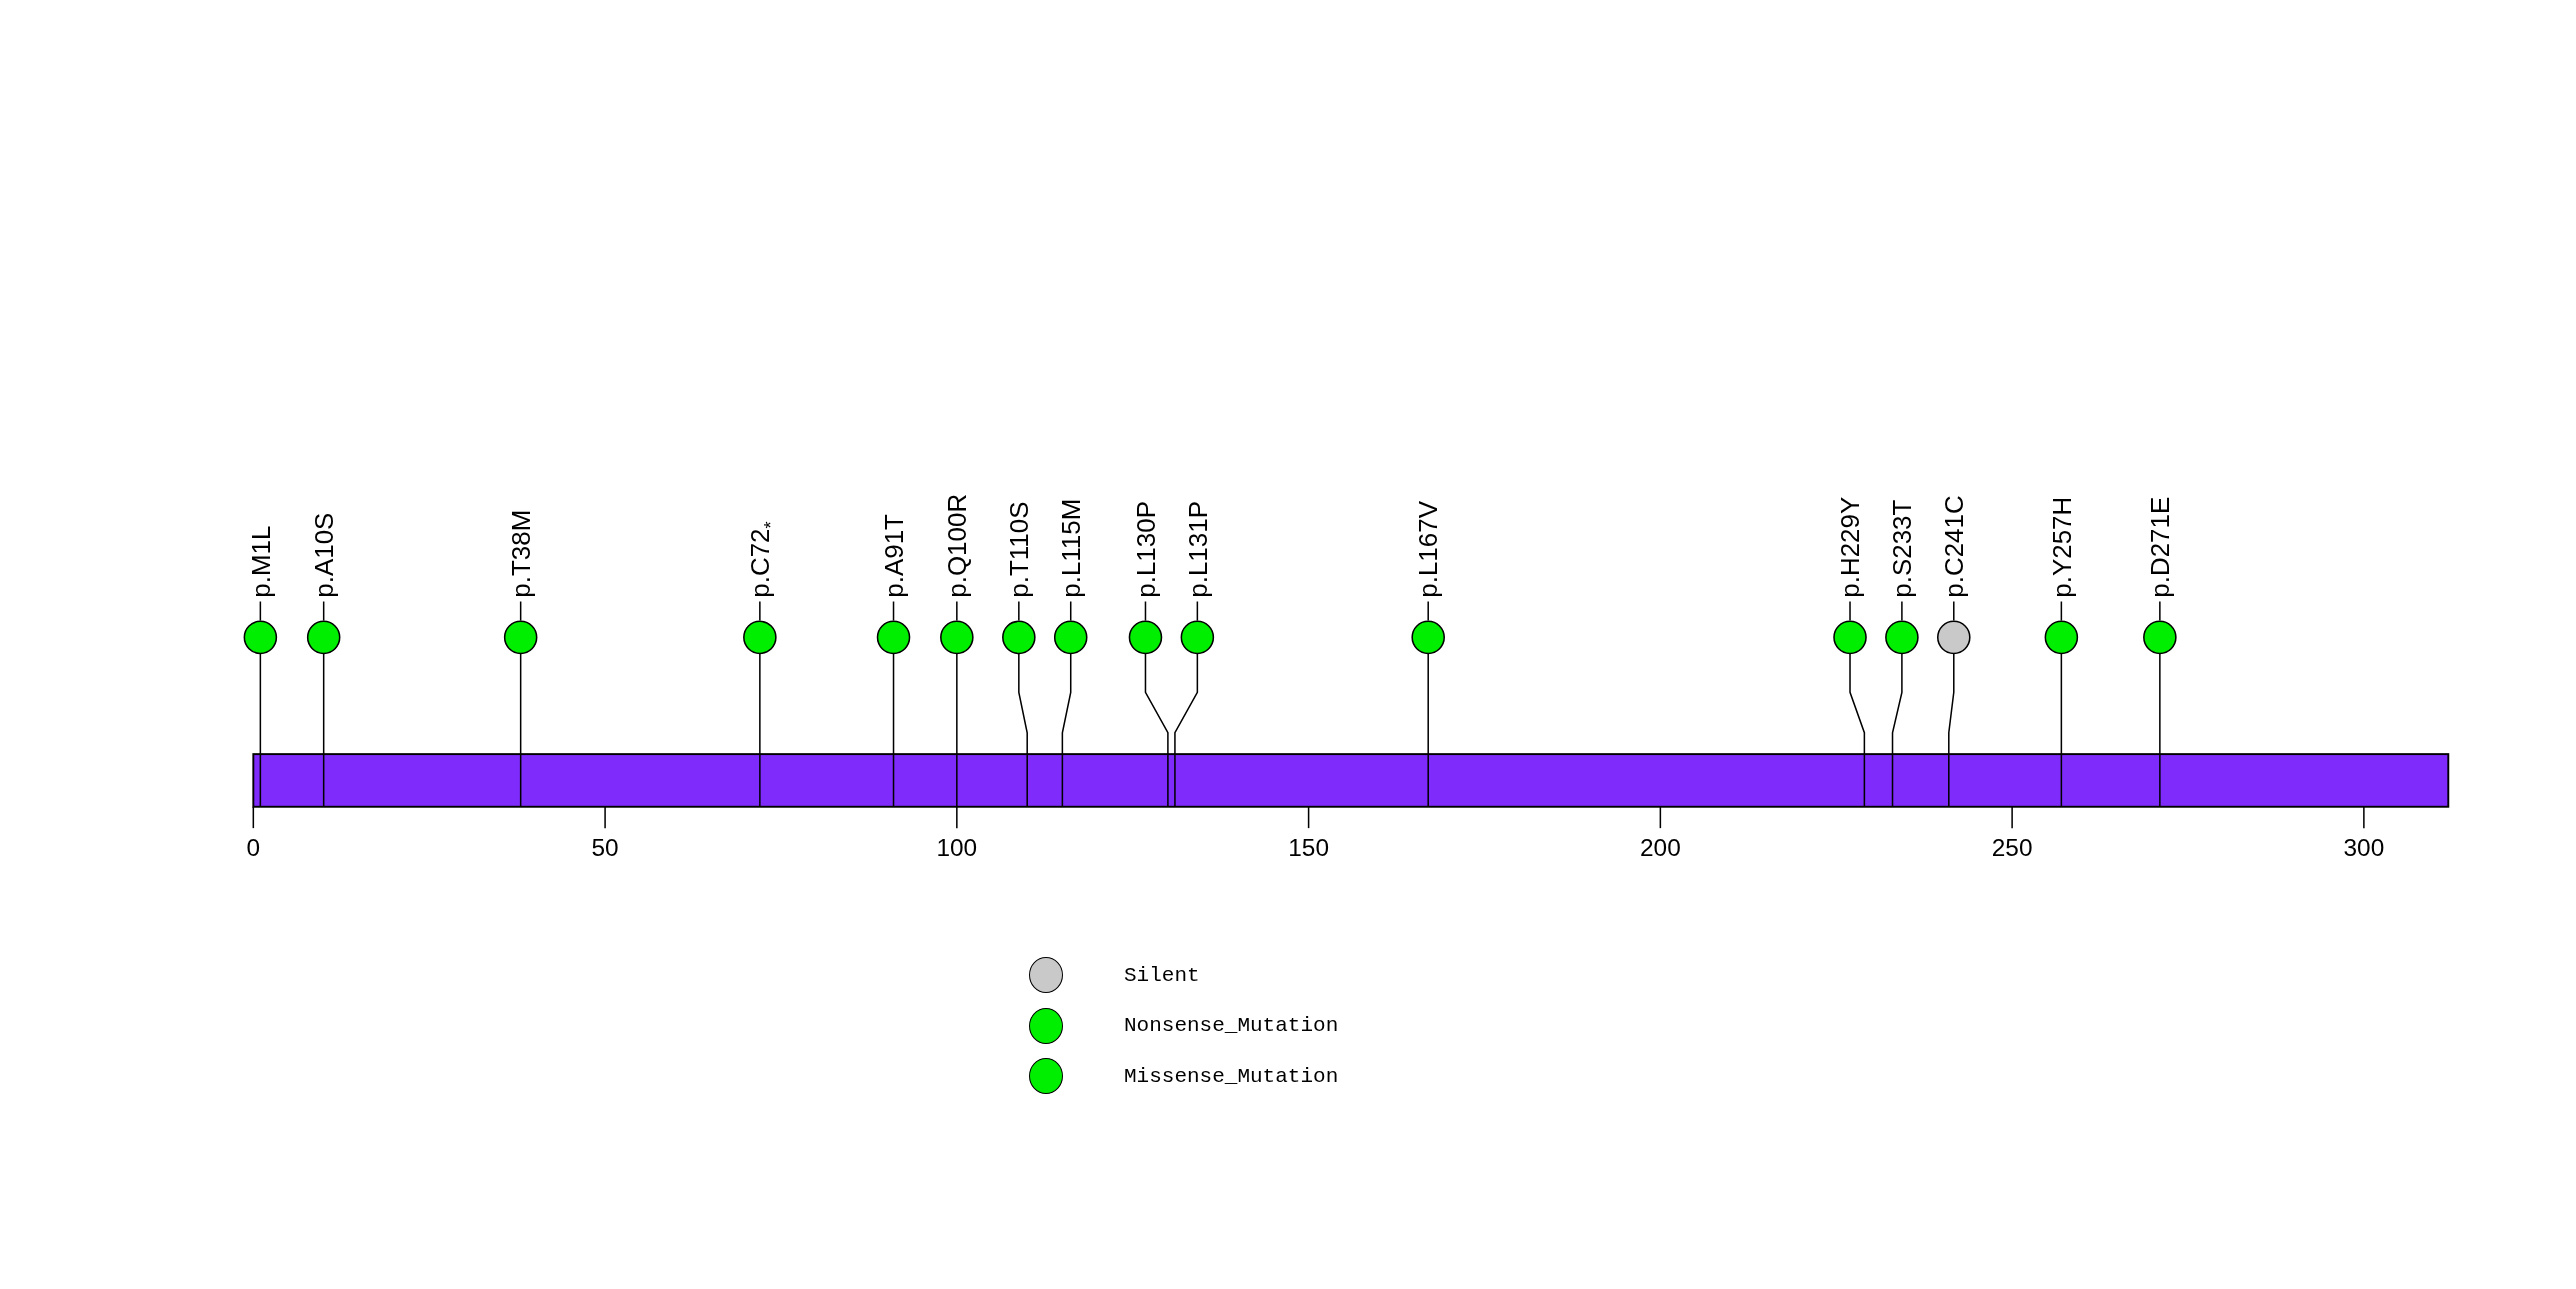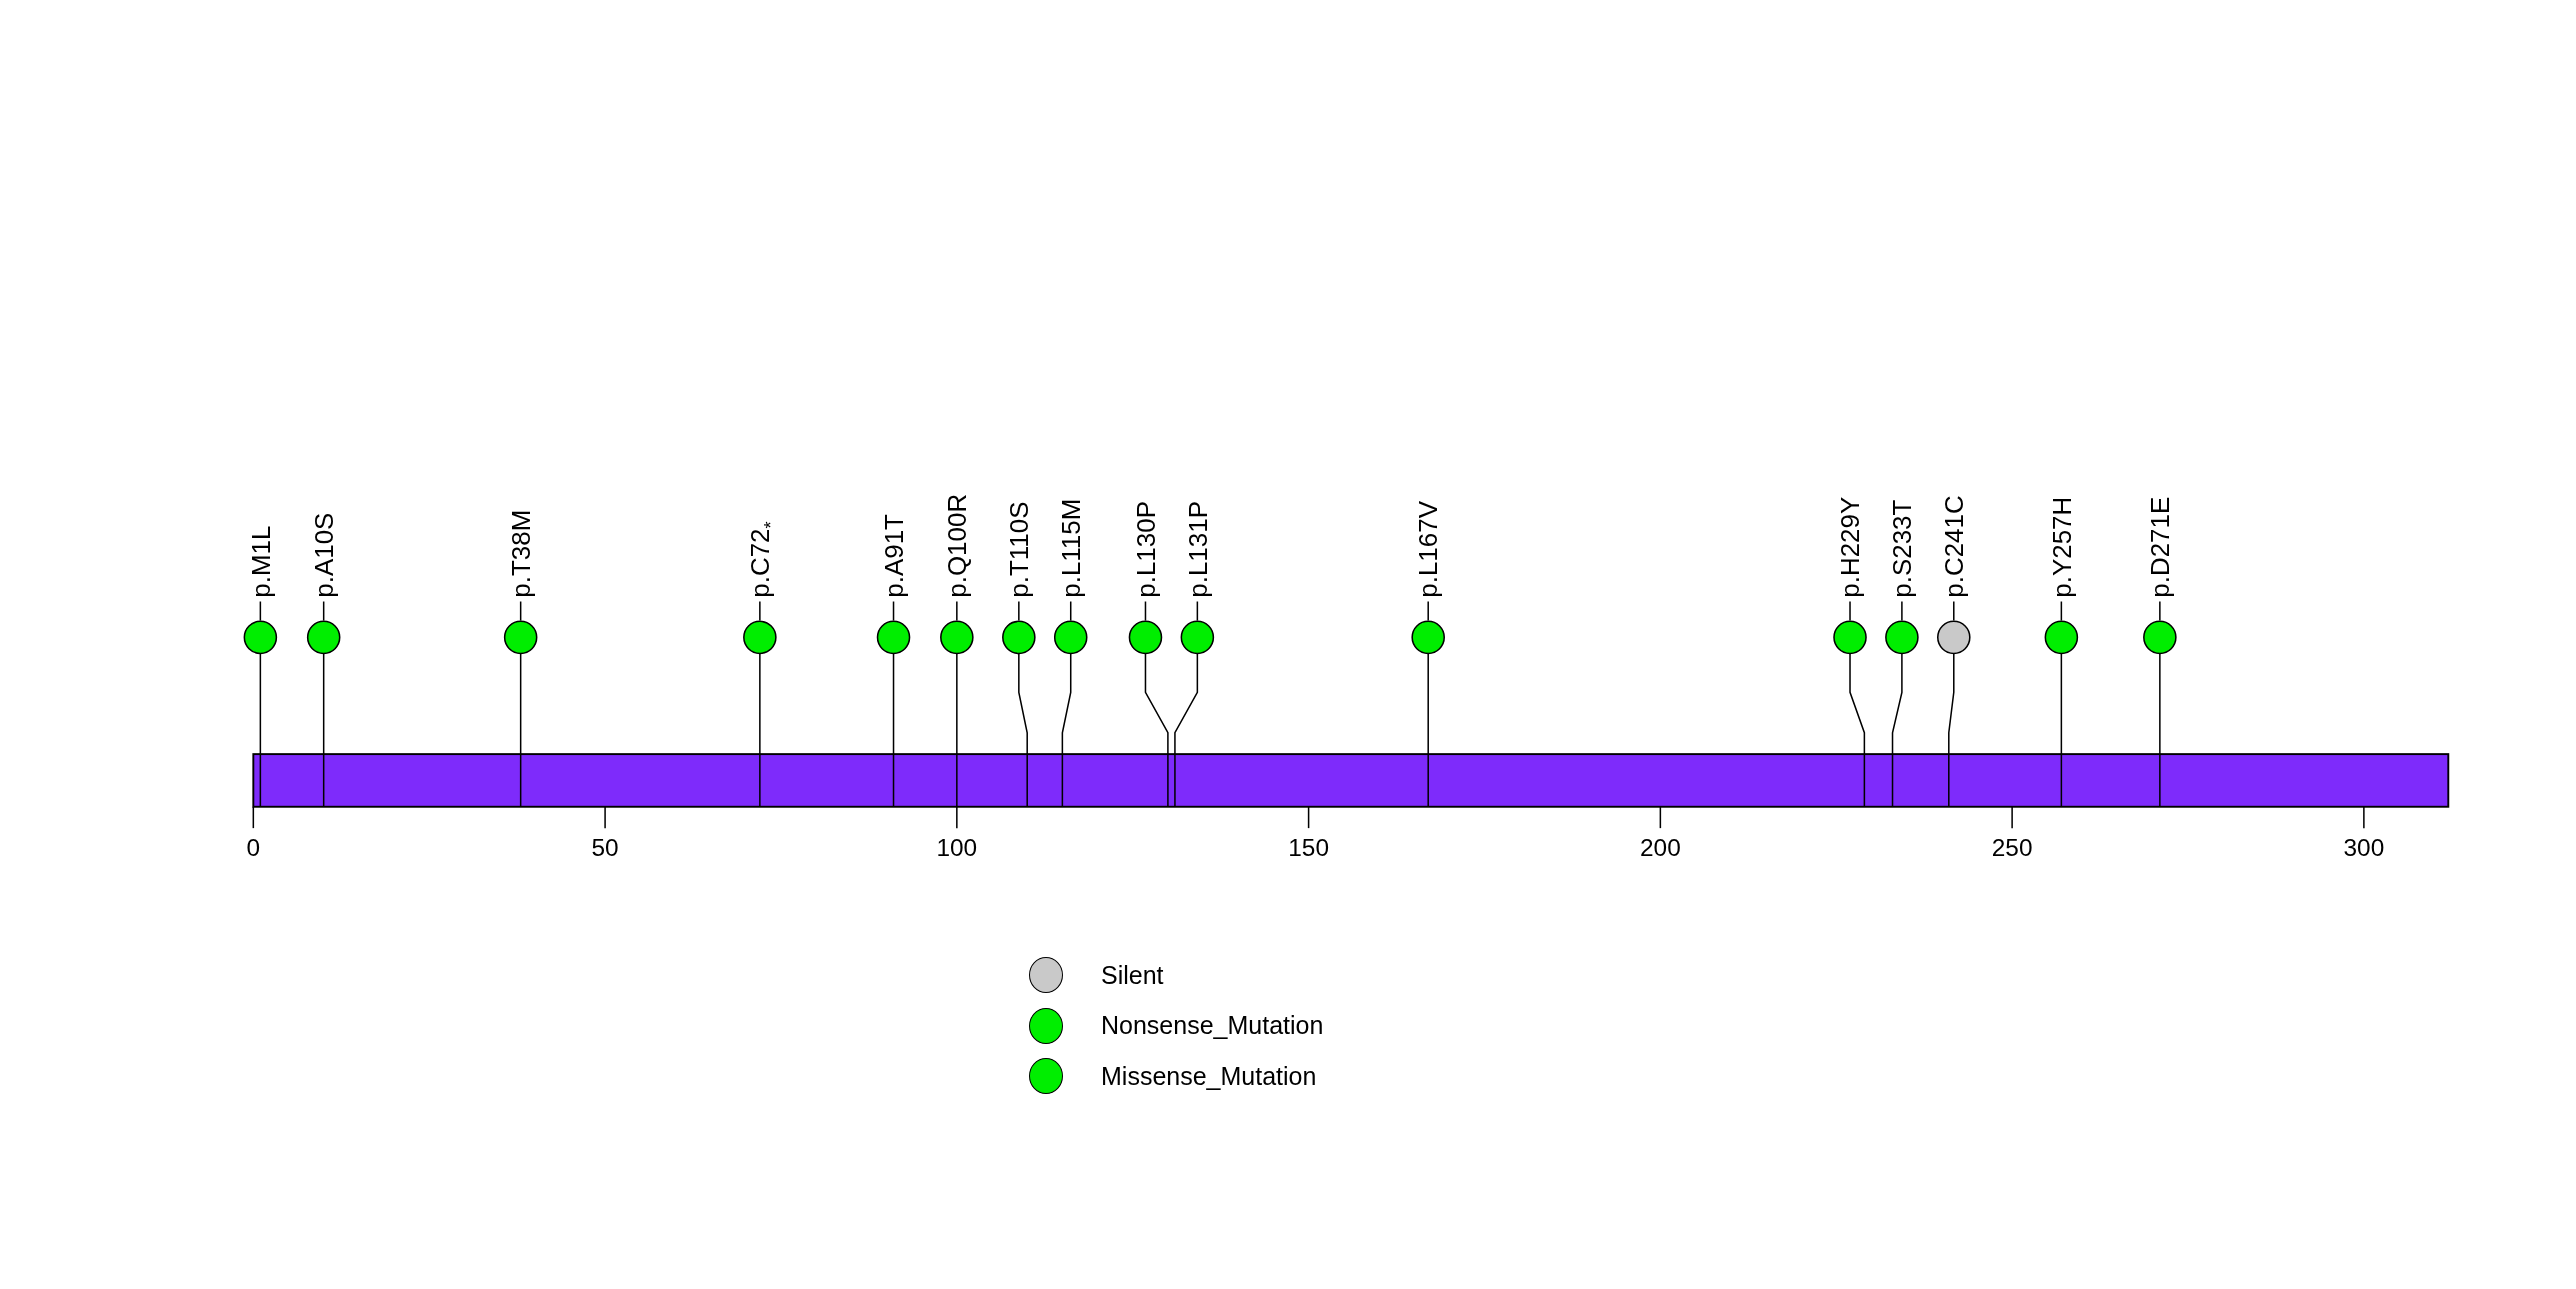--- a/index.html
+++ b/index.html
@@ -28,24 +28,25 @@
   .legend-swatch {
     display: inline-block;
     width: 34px;
     height: 36px;
     border: 1.5px solid #000000;
     border-radius: 50%;
     box-sizing: border-box;
     flex: 0 0 auto;
   }
   .legend-label {
-    margin-left: 38px;
-    font-size: 25px;
+    margin-left: 61px;
+    font-size: 21px;
     color: #000000;
     white-space: nowrap;
+    font-family: Liberation Mono, monospace;
   }
 </style>
 </head>
 <body>
 
 <div id="canvas">
   <svg id="plot-svg" width="2576" height="1290" xmlns="http://www.w3.org/2000/svg" viewBox="0 0 3376 1690">
       <rect x="332" y="988" width="2876.6400000000003" height="69" fill="#7E2BFB" stroke="#000000" stroke-width="2.5"></rect>
       <line x1="332" y1="1057" x2="332" y2="1085" stroke="#000000" stroke-width="2"></line>
       <text x="332" y="1122" text-anchor="middle" font-family="&quot;Liberation Sans&quot;, sans-serif" font-size="32" fill="#000000">0</text>

